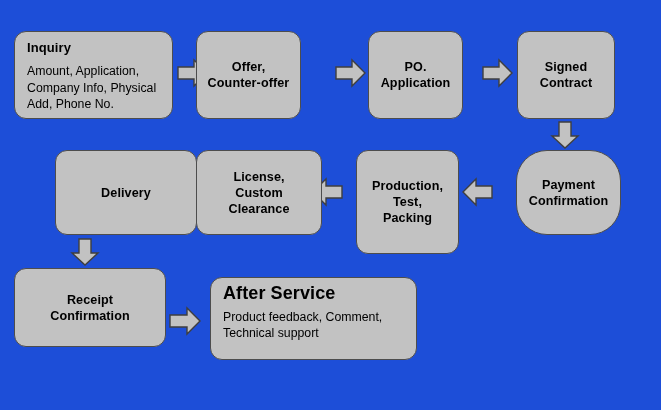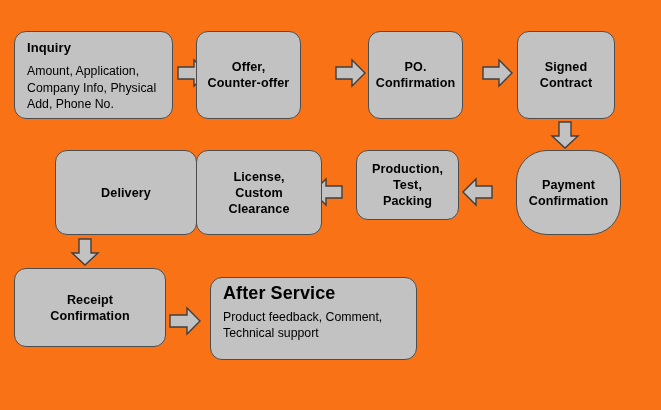--- a/index.html
+++ b/index.html
@@ -8,21 +8,21 @@
     background: #ffffff;
   }
   body {
     font-family: "Liberation Sans", sans-serif;
     -webkit-font-smoothing: antialiased;
   }
   #canvas {
     position: relative;
     width: 661px;
     height: 410px;
-    background: #f97316;
+    background: #1d4ed8;
     overflow: hidden;
   }
 
   
   .node {
     position: absolute;
     box-sizing: border-box;
     background: #c2c2c2;
     border: 1.6px solid #4d4d4d;
     border-radius: 12px;
@@ -103,21 +103,21 @@
   </div>
 
   <div class="arrow" style="left:334px; top:57px;">
     <svg width="33" height="32" viewBox="0 0 33 32">
       <polygon points="2,10 18,10 18,3 31,16 18,29 18,22 2,22"></polygon>
     </svg>
   </div>
 
   <div class="node centered" style="left:368px; top:31px; width:95px; height:88px;">
     <div class="node-label">PO.
-Confirmation</div>
+Application</div>
   </div>
 
   <div class="arrow" style="left:481px; top:57px;">
     <svg width="33" height="32" viewBox="0 0 33 32">
       <polygon points="2,10 18,10 18,3 31,16 18,29 18,22 2,22"></polygon>
     </svg>
   </div>
 
   <div class="node centered" style="left:517px; top:31px; width:98px; height:88px;">
     <div class="node-label">Signed
@@ -134,21 +134,21 @@
     <div class="node-label">Payment
 Confirmation</div>
   </div>
 
   <div class="arrow" style="left:461px; top:176px;">
     <svg width="33" height="32" viewBox="0 0 33 32">
       <polygon points="31,10 15,10 15,3 2,16 15,29 15,22 31,22"></polygon>
     </svg>
   </div>
 
-  <div class="node centered" style="left:356px; top:150px; width:103px; height:70px;">
+  <div class="node centered" style="left:356px; top:150px; width:103px; height:104px;">
     <div class="node-label">Production,
 Test,
 Packing</div>
   </div>
 
   <div class="arrow" style="left:311px; top:176px;">
     <svg width="33" height="32" viewBox="0 0 33 32">
       <polygon points="31,10 15,10 15,3 2,16 15,29 15,22 31,22"></polygon>
     </svg>
   </div>

